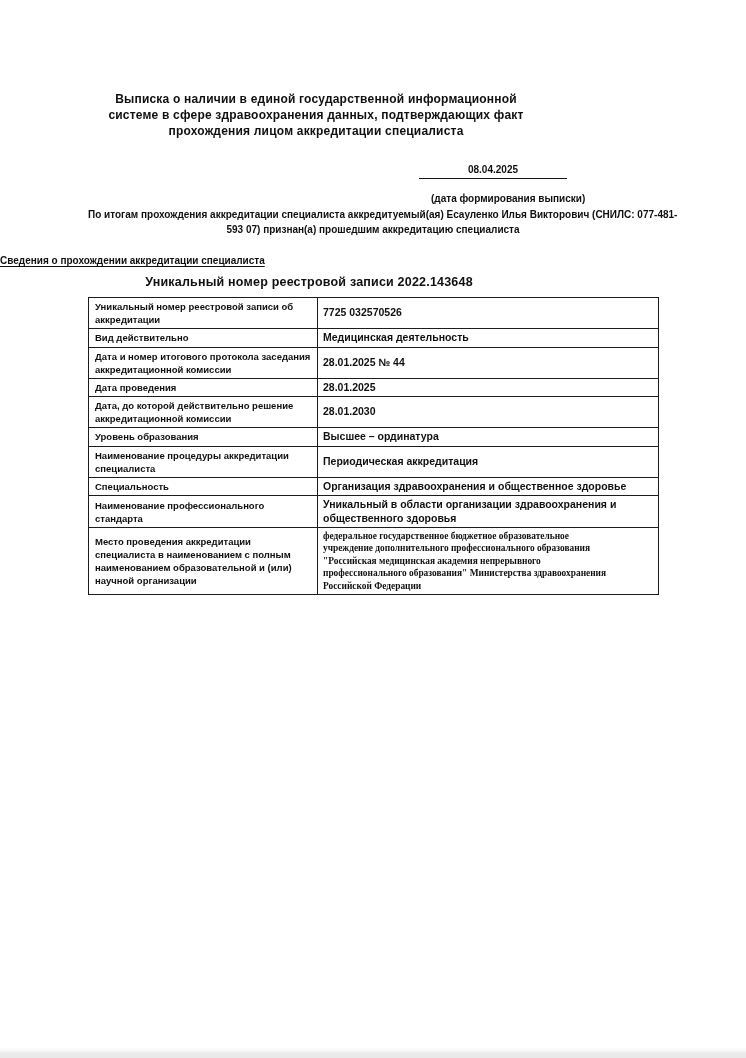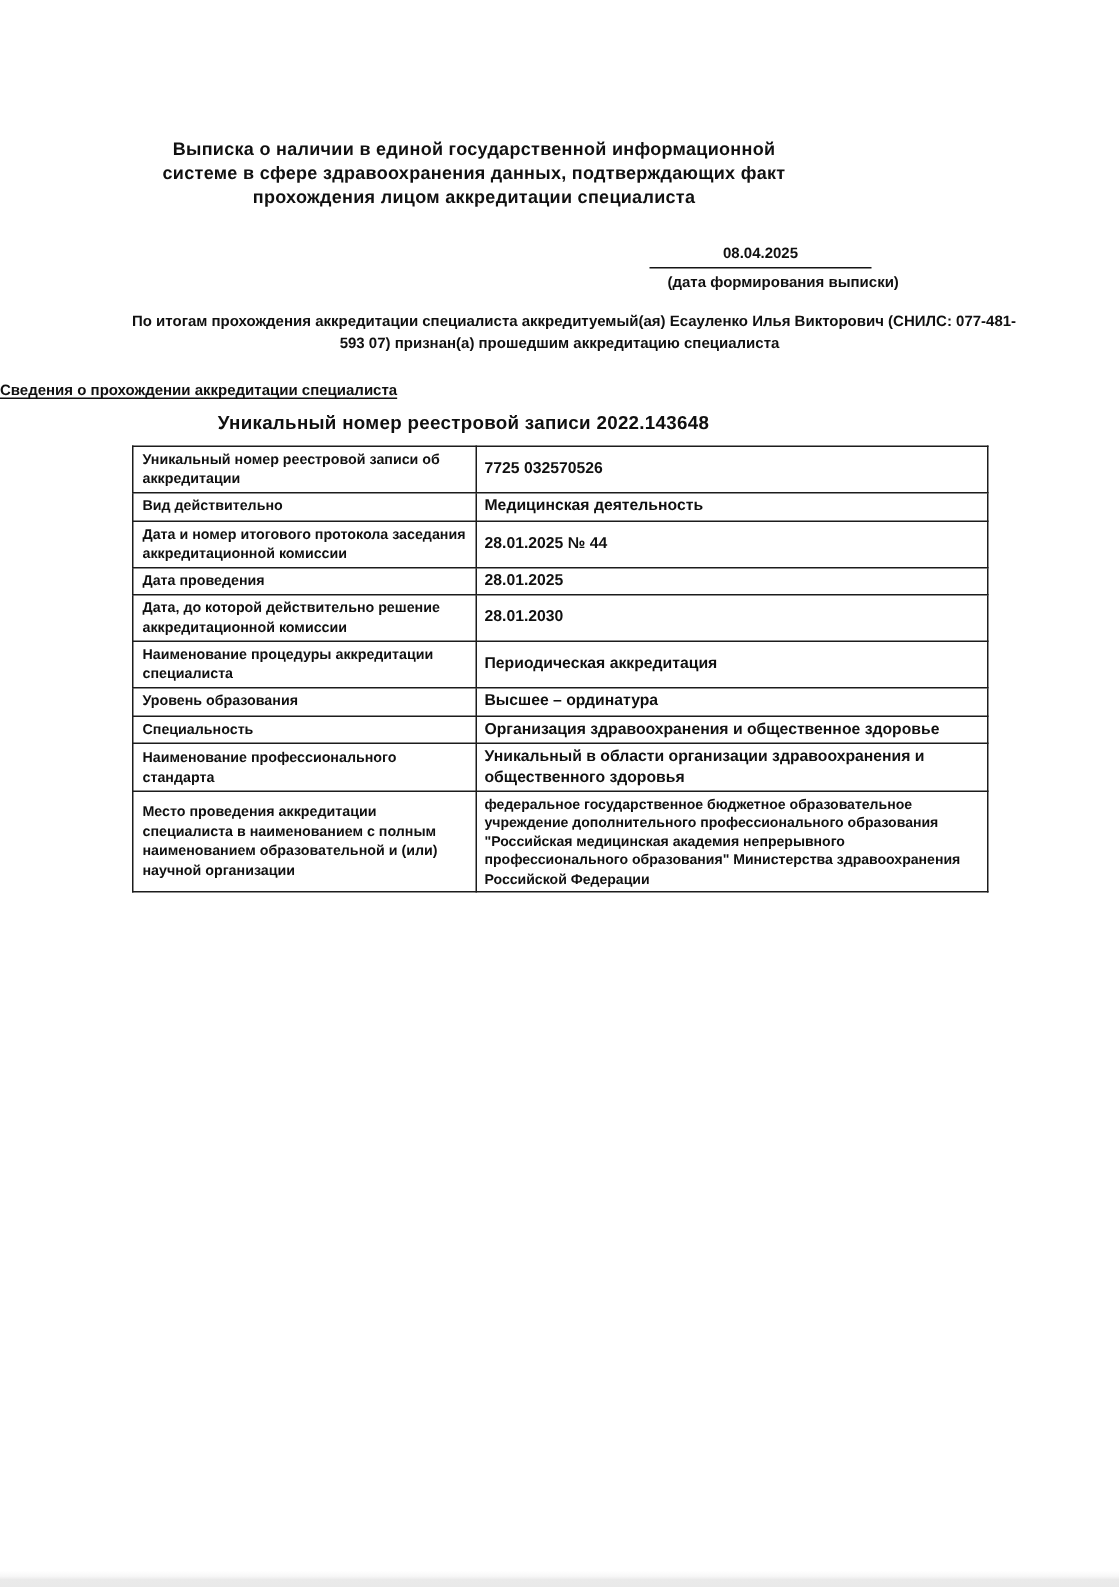--- a/index.html
+++ b/index.html
@@ -19,31 +19,31 @@
     position: absolute;
     top: 91px; left: 0; width: 632px;
     text-align: center;
     font-size: 12px;
     line-height: 16px;
     letter-spacing: 0.2px;
   }
 
   .date-block {
     position: absolute;
-    top: 164px; left: 433px; width: 148px;
+    top: 164px; left: 419px; width: 148px;
     text-align: center;
     font-size: 10px;
     line-height: 12px;
   }
   .date-value {
     padding-bottom: 2px;
     border-bottom: 1.4px solid #151515;
   }
   .date-caption {
-    margin-top: 4px;
+    margin-top: 14px;
     white-space: nowrap;
     padding-left: 12px;
   }
 
   .intro {
     position: absolute;
     top: 207px; left: 88px; width: 570px;
     text-align: center;
     font-size: 10px;
     line-height: 15px;
@@ -87,20 +87,21 @@
     line-height: 13px;
   }
   .acc-table td.value {
     font-size: 10.5px;
     line-height: 13.5px;
     padding-left: 5px;
   }
   .acc-table td.value.small {
     font-size: 9.4px;
     line-height: 12.4px;
+    font-family: Liberation Serif, serif;
   }
 
   .bottom-strip {
     position: absolute;
     left: 0; bottom: 0;
     width: 746px; height: 11px;
     background: linear-gradient(180deg, #ffffff 0%, #f7f7f7 35%, #eaeaea 55%, #e9e9e9 100%);
   }
 </style>
 </head>
@@ -174,33 +175,33 @@
         <td class="label">
             <div class="ln">Дата, до которой действительно решение</div>
             <div class="ln">аккредитационной комиссии</div>
           </td>
         <td class="value">
             <div class="ln">28.01.2030</div>
           </td>
       </tr>
       <tr>
         <td class="label">
+            <div class="ln">Уровень образования</div>
+          </td>
+        <td class="value">
+            <div class="ln">Высшее – ординатура</div>
+          </td>
+      </tr>
+      <tr>
+        <td class="label">
             <div class="ln">Наименование процедуры аккредитации</div>
             <div class="ln">специалиста</div>
           </td>
         <td class="value">
             <div class="ln">Периодическая аккредитация</div>
-          </td>
-      </tr>
-      <tr>
-        <td class="label">
-            <div class="ln">Уровень образования</div>
-          </td>
-        <td class="value">
-            <div class="ln">Высшее – ординатура</div>
           </td>
       </tr>
       <tr>
         <td class="label">
             <div class="ln">Специальность</div>
           </td>
         <td class="value">
             <div class="ln">Организация здравоохранения и общественное здоровье</div>
           </td>
       </tr>

